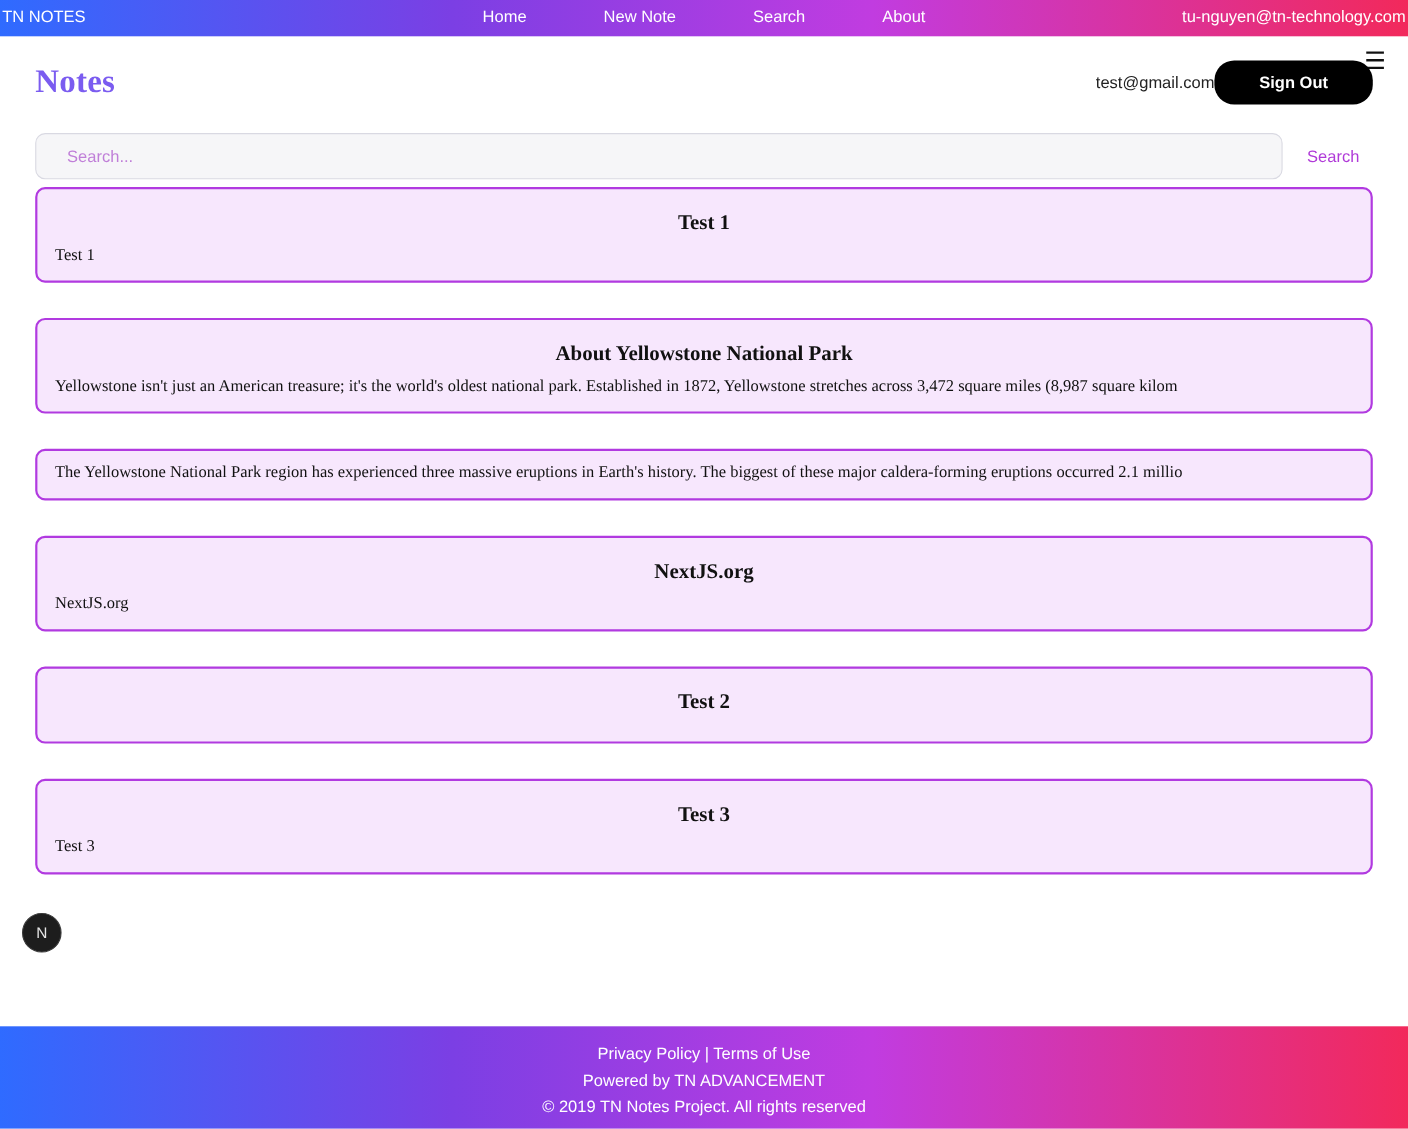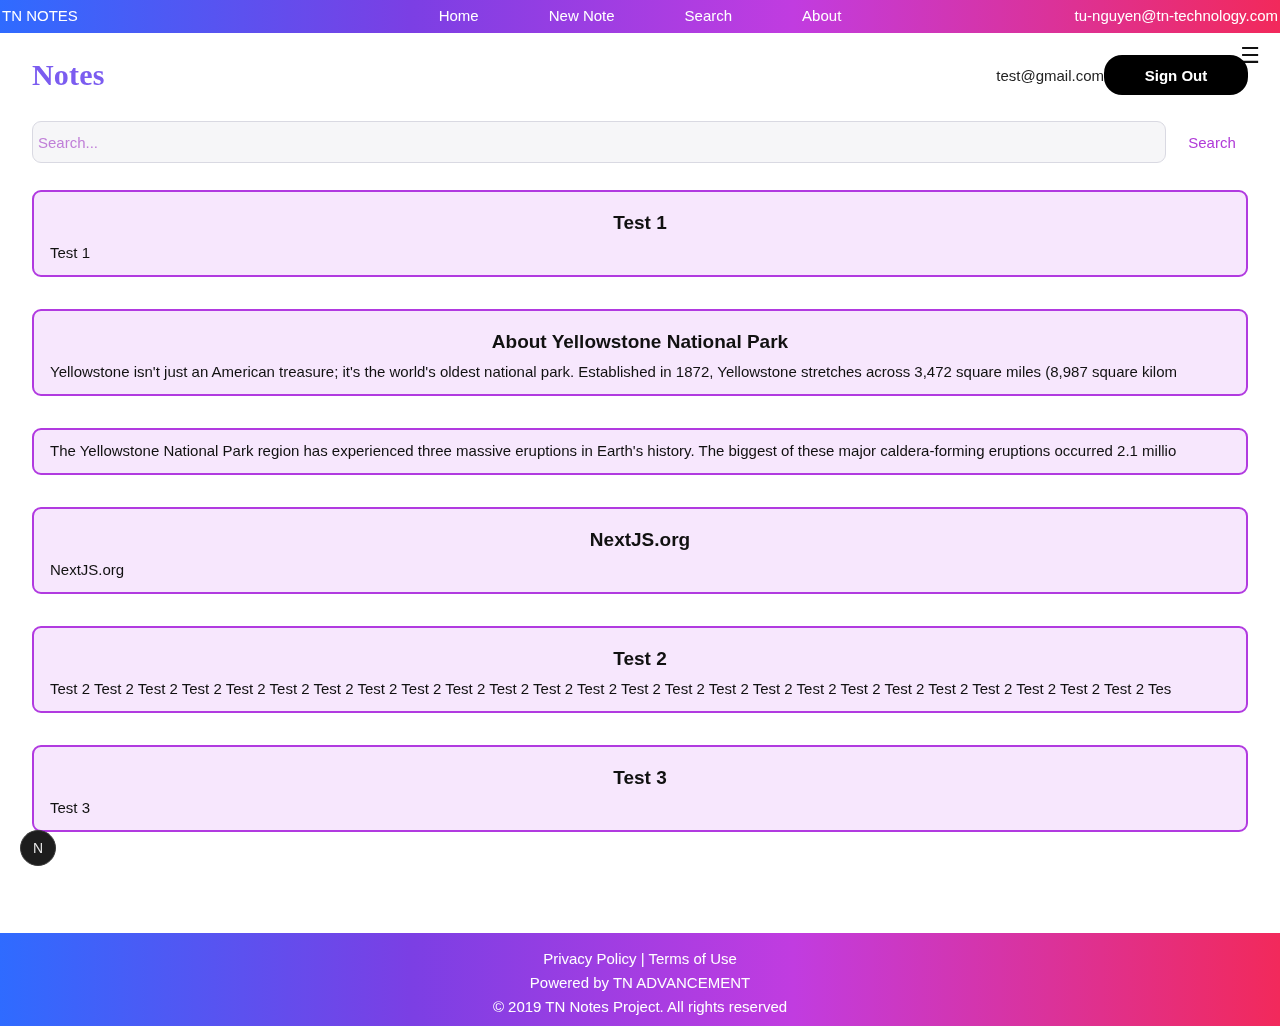--- a/index.html
+++ b/index.html
@@ -95,39 +95,40 @@
     align-items: center;
     gap: 10px;
     margin-top: 4px;
   }
   .searchinput {
     flex: 1;
     height: 42px;
     border: 1px solid #d9d9e2;
     border-radius: 9px;
     background: #f6f6f8;
-    padding: 0 5px;
+    padding: 0 28px;
     font-size: 15px;
     color: #333;
     outline: none;
   }
   .searchinput::placeholder { color: #c07fd8; }
   .searchbtn {
     width: 72px;
     height: 42px;
     border: 1px solid transparent;
     background: transparent;
     color: #b03ad8;
     font-size: 15px;
     cursor: pointer;
   }
 
   
   .notes {
-    margin-top: 27px;
+    margin-top: 7px;
+    font-family: Liberation Serif, serif;
   }
   .note {
     border: 2px solid #b13ae0;
     border-radius: 9px;
     background: #f7e7fd;
     margin-bottom: 32px;
     padding: 12px 16px 14px 16px;
     overflow: hidden;
     cursor: pointer;
   }
@@ -226,21 +227,20 @@
       <div class="note-body">The Yellowstone National Park region has experienced three massive eruptions in Earth's history. The biggest of these major caldera-forming eruptions occurred 2.1 millio</div>
     </div>
 
     <div class="note">
       <div class="note-title">NextJS.org</div>
       <div class="note-body">NextJS.org</div>
     </div>
 
     <div class="note">
       <div class="note-title">Test 2</div>
-      <div class="note-body">Test 2 Test 2 Test 2 Test 2 Test 2 Test 2 Test 2 Test 2 Test 2 Test 2 Test 2 Test 2 Test 2 Test 2 Test 2 Test 2 Test 2 Test 2 Test 2 Test 2 Test 2 Test 2 Test 2 Test 2 Test 2 Tes</div>
     </div>
 
     <div class="note">
       <div class="note-title">Test 3</div>
       <div class="note-body">Test 3</div>
     </div>
 
   </div>
 </div>
 

